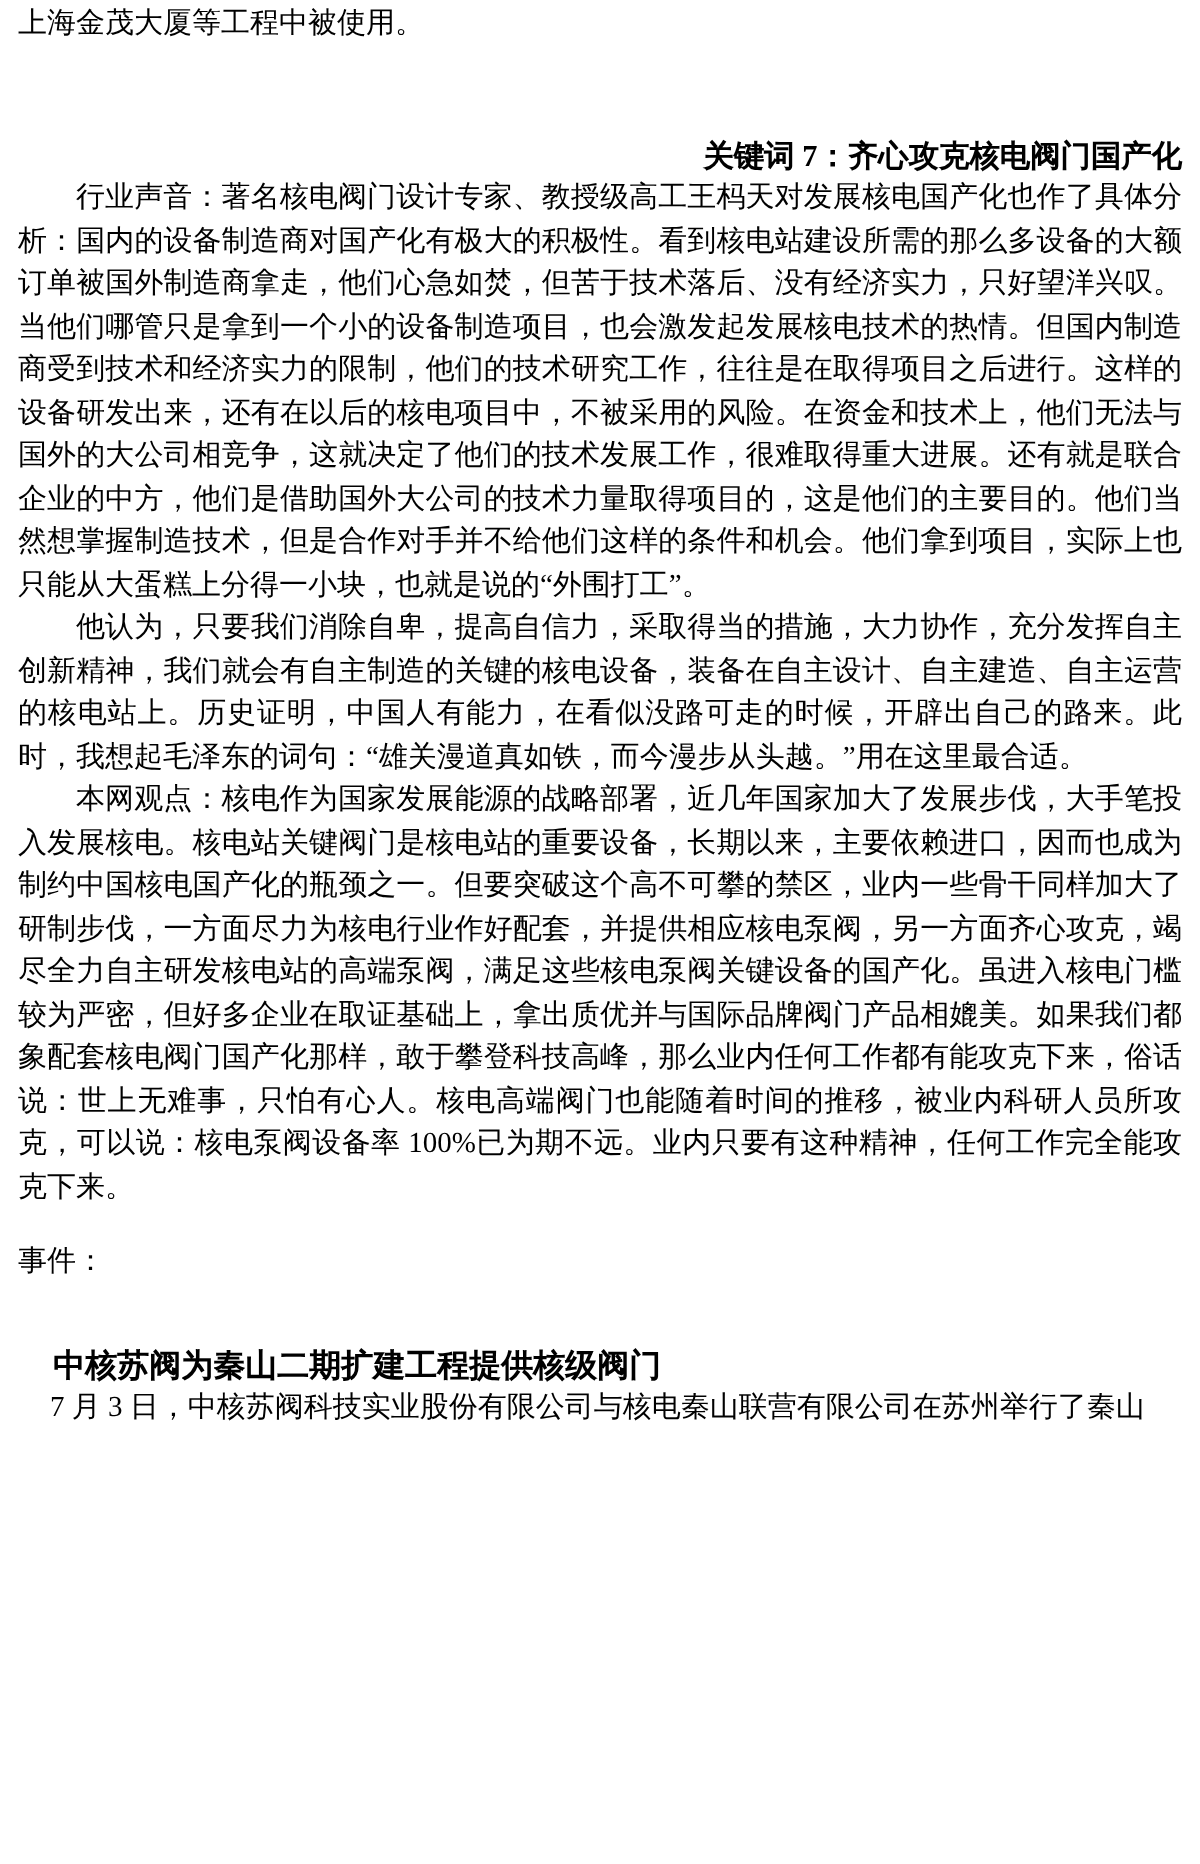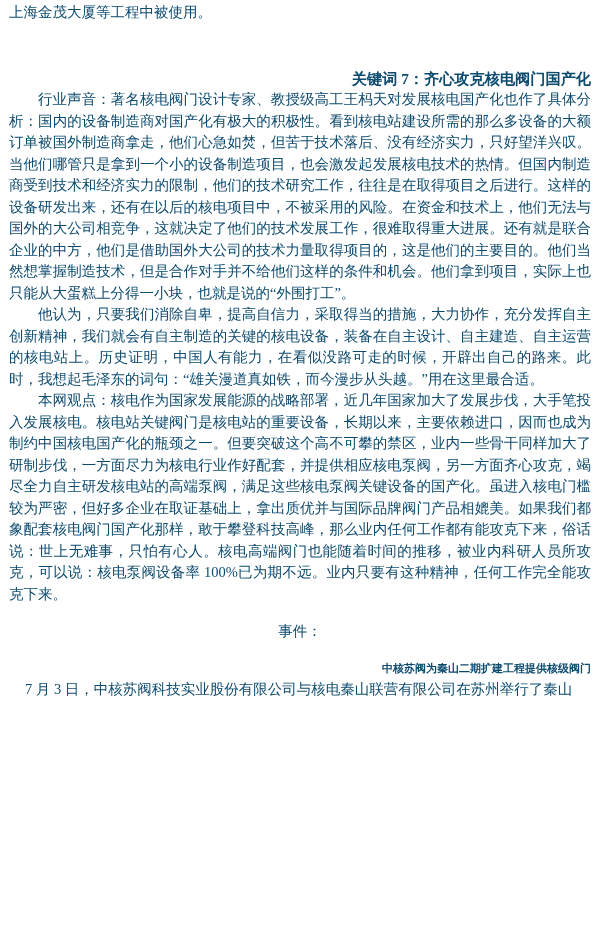--- a/index.html
+++ b/index.html
@@ -11,21 +11,21 @@
     width: 600px;
     height: 932px;
     overflow: hidden;
   }
   .page {
     box-sizing: border-box;
     width: 600px;
     height: 932px;
     padding: 2px 9px 0 9px;
     background: #ffffff;
-    color: #0c4a6e;
+    color: #000000;
     font-family: "Liberation Serif", "DejaVu Serif", serif;
     font-size: 14.5px;
     line-height: 21.5px;
   }
   .block {
     margin: 0;
     padding: 0;
     text-align: justify;
     text-justify: inter-character;
     word-break: break-all;
@@ -35,29 +35,29 @@
   }
   .heading {
     margin-top: 44px;
     font-weight: bold;
     font-size: 15.2px;
     line-height: 21.5px;
     text-align: right;
   }
   .label {
     margin-top: 16px;
-    text-align: center;
+    text-align: left;
   }
   .subheading {
-    margin-top: 15px;
+    margin-top: 30px;
     font-weight: bold;
-    font-size: 11px;
+    font-size: 16px;
     line-height: 21.5px;
     text-indent: 1.1em;
-    text-align: right;
+    text-align: left;
   }
   .body-small-indent {
     text-indent: 1.1em;
   }
 </style>
 </head>
 <body>
 
 <div class="page">
   <div id="content">

